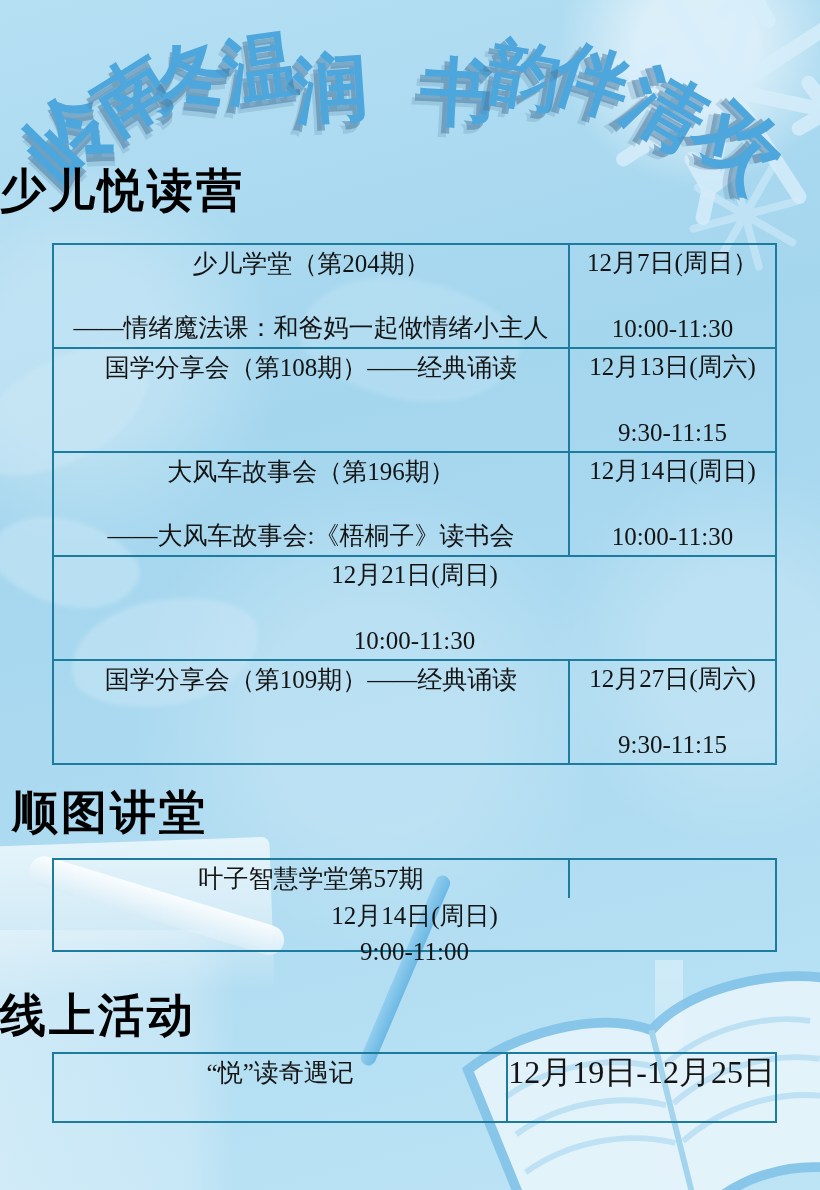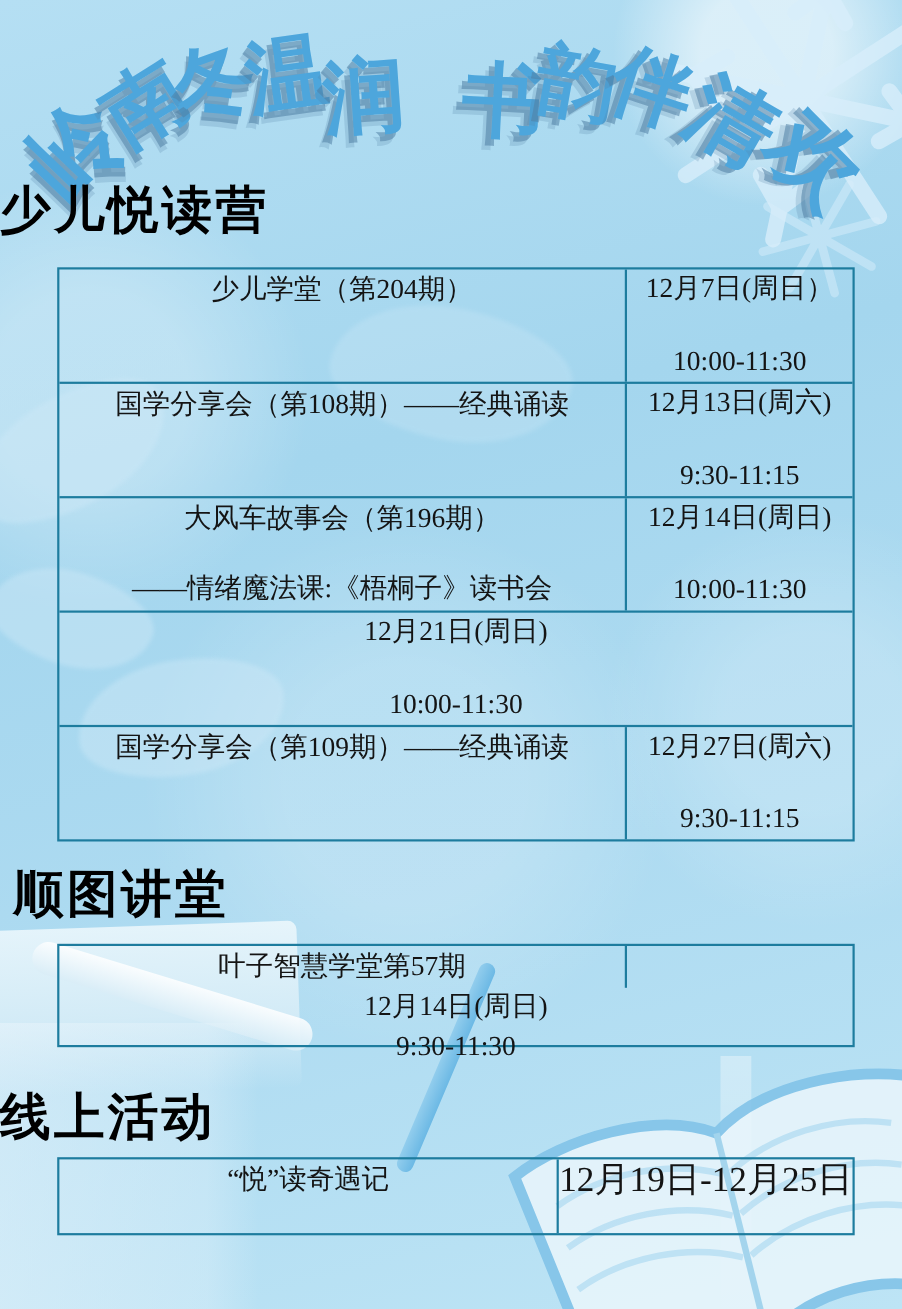--- a/index.html
+++ b/index.html
@@ -118,40 +118,41 @@
     <span style="left:626px;top:72px;font-size:78px;transform:rotate(30deg);">清</span>
     <span style="left:700px;top:104px;font-size:84px;transform:rotate(45deg);">欢</span>
   </div>
 
   <div class="heading" style="top:160px;">少儿悦读营</div>
 
   <div class="tbl t1" style="top:243px;">
     <div class="row">
       <div class="cell c1">
         <div class="line">少儿学堂（第204期）</div>
+        <div class="line">——情绪魔法课：和爸妈一起做情绪小主人</div>
       </div>
       <div class="cell c2">
         <div class="line">12月7日(周日）</div>
         <div class="line">10:00-11:30</div>
       </div>
     </div>
     <div class="row">
       <div class="cell c1">
         <div class="line">国学分享会（第108期）——经典诵读</div>
         <div class="line"></div>
       </div>
       <div class="cell c2">
         <div class="line">12月13日(周六)</div>
         <div class="line">9:30-11:15</div>
       </div>
     </div>
     <div class="row">
       <div class="cell c1">
         <div class="line">大风车故事会（第196期）</div>
-        <div class="line">——情绪魔法课:《梧桐子》读书会</div>
+        <div class="line">——大风车故事会:《梧桐子》读书会</div>
       </div>
       <div class="cell c2">
         <div class="line">12月14日(周日)</div>
         <div class="line">10:00-11:30</div>
       </div>
     </div>
     <div class="row">
       <div class="cell c2">
         <div class="line">12月21日(周日)</div>
         <div class="line">10:00-11:30</div>
@@ -171,21 +172,21 @@
 
   <div class="heading" style="top:782px;padding-left:12px;">顺图讲堂</div>
 
   <div class="tbl t2" style="top:858px;">
     <div class="row">
       <div class="cell c1">
         <div class="line">叶子智慧学堂第57期</div>
       </div>
       <div class="cell c2">
         <div class="line">12月14日(周日)</div>
-        <div class="line">9:30-11:30</div>
+        <div class="line">9:00-11:00</div>
       </div>
     </div>
   </div>
 
   <div class="heading" style="top:985px;">线上活动</div>
 
   <div class="tbl t3" style="top:1052px;">
     <div class="row">
       <div class="cell c1">
         <div class="line">“悦”读奇遇记</div>

